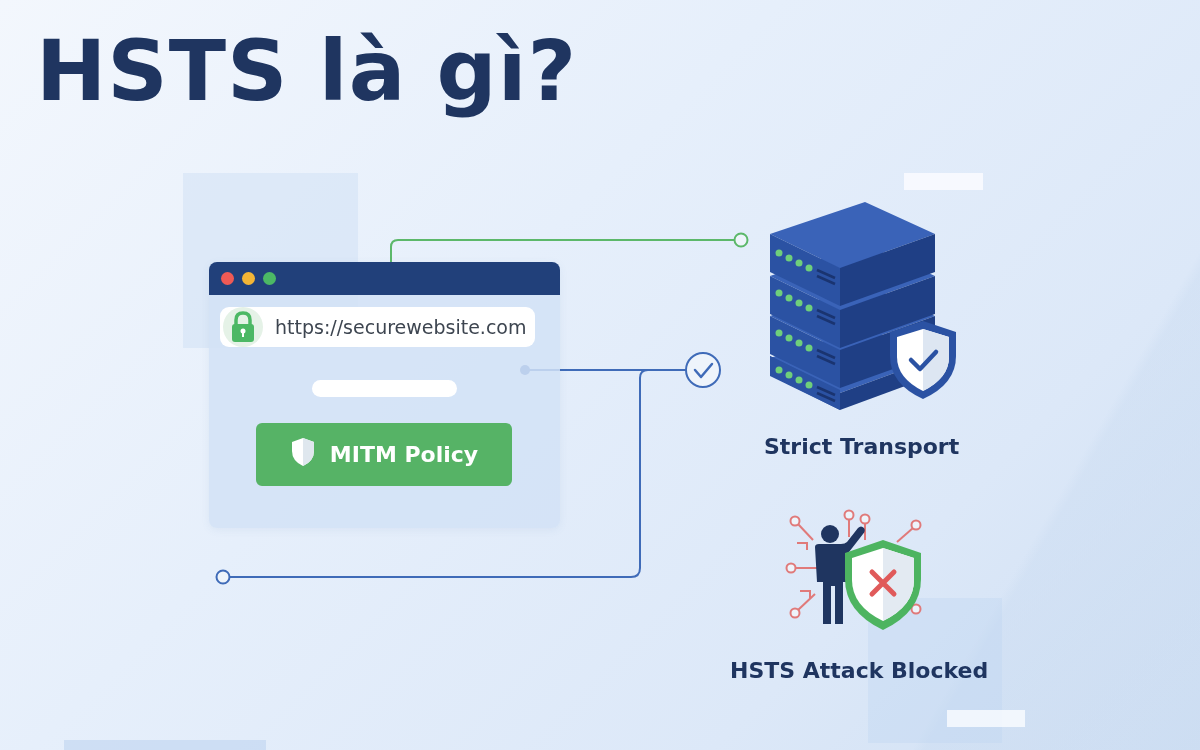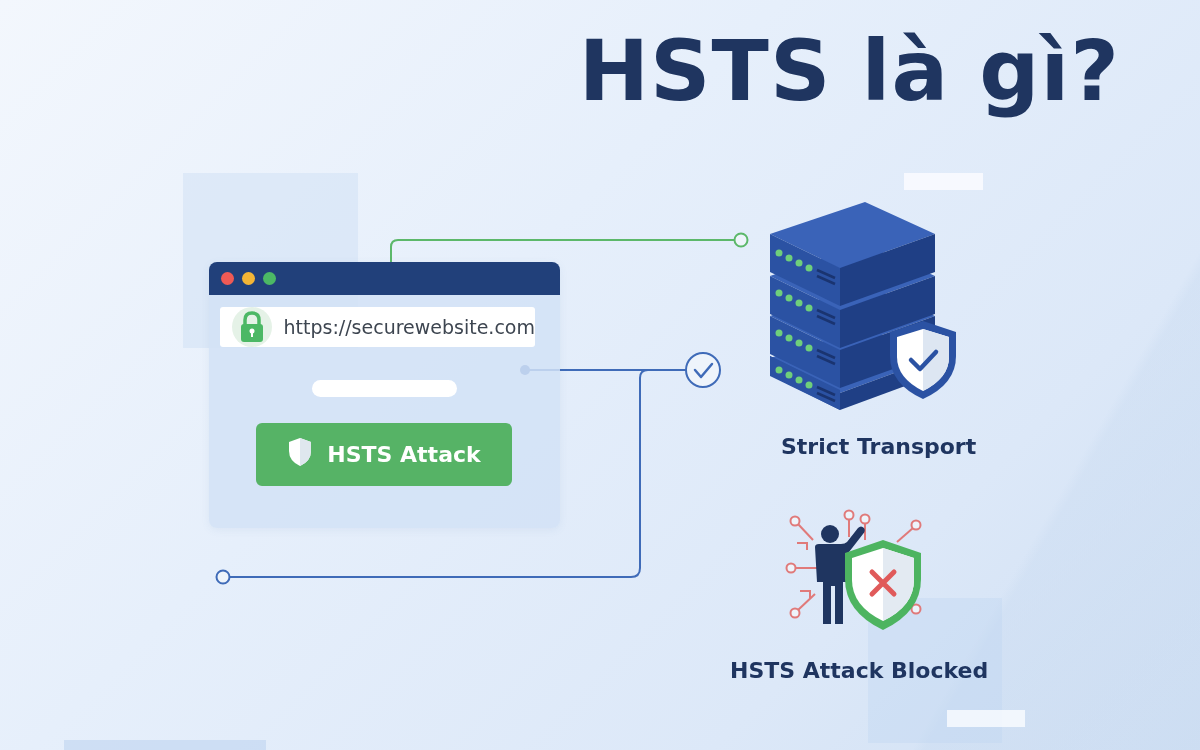--- a/index.html
+++ b/index.html
@@ -15,41 +15,41 @@
     .deco-rect-2 { left: 868px; top: 598px; width: 134px; height: 145px; background: rgba(190,212,240,0.35); }
     .deco-rect-3 { left: 64px; top: 740px; width: 202px; height: 10px; background: rgba(190,212,240,0.6); }
     .deco-pill-1 { left: 904px; top: 173px; width: 79px; height: 17px; background: rgba(250,252,255,0.85); }
     .deco-pill-2 { left: 947px; top: 710px; width: 78px; height: 17px; background: rgba(250,252,255,0.8); }
     .deco-diag {
       left: 700px; top: -100px; width: 700px; height: 1000px;
       background: linear-gradient(120deg, rgba(255,255,255,0) 0%, rgba(255,255,255,0) 55%, rgba(200,218,240,0.35) 56%, rgba(200,218,240,0.35) 100%);
     }
 
     .title {
-      position: absolute; left: 0; top: 22px; width: 1120px; text-align: right;
+      position: absolute; left: 0; top: 22px; width: 1120px; text-align: left;
       font-family: "DejaVu Sans", sans-serif; font-weight: bold;
-      font-size: 84px; color: #1f3560; letter-spacing: 1px;
+      font-size: 84px; color: #1f3560; letter-spacing: 1px; padding-left: 36px;
     }
 
     
     .browser {
       position: absolute; left: 209px; top: 262px; width: 351px; height: 266px;
       background: rgba(210,226,246,0.85); border-radius: 8px; overflow: hidden;
       box-shadow: 0 2px 8px rgba(80,110,160,0.08);
     }
     .browser-bar {
       height: 33px; background: #21407a; position: relative;
     }
     .dot { position: absolute; top: 10px; width: 13px; height: 13px; border-radius: 50%; }
     .dot-red { left: 12px; background: #ef5a55; }
     .dot-yellow { left: 33px; background: #f3b536; }
     .dot-green { left: 54px; background: #4cb865; }
     .url-bar {
       position: absolute; left: 11px; top: 45px; width: 315px; height: 40px;
-      background: #ffffff; border-radius: 3px; display: flex; align-items: center; justify-content: flex-end;
+      background: #ffffff; border-radius: 9px; display: flex; align-items: center;
     }
     .lock-wrap {
       width: 40px; height: 40px; border-radius: 50%; background: #e5f2e7;
       display: flex; align-items: center; justify-content: center; margin-left: 3px;
     }
     .url-text {
       margin-left: 12px; font-size: 19px; color: #3d4550;
       font-family: "DejaVu Sans", sans-serif;
     }
     .placeholder-bar {
@@ -59,21 +59,21 @@
     .hsts-btn {
       position: absolute; left: 47px; top: 161px; width: 256px; height: 63px;
       background: #56b366; border-radius: 6px; display: flex; align-items: center;
       justify-content: center; gap: 14px; color: #ffffff; font-weight: bold; font-size: 22px;
     }
 
     
     .label {
       position: absolute; font-weight: bold; color: #1f3560; font-size: 22px; white-space: nowrap;
     }
-    .label-strict { left: 764px; top: 434px; margin-left: 17px; }
+    .label-strict { left: 764px; top: 434px; }
     .label-mitm { left: 730px; top: 658px; }
   </style>
 </head>
 <body>
 
 <div class="deco deco-diag"></div>
 <div class="deco deco-rect-1"></div>
 <div class="deco deco-rect-2"></div>
 <div class="deco deco-rect-3"></div>
 <div class="deco deco-pill-1"></div>
@@ -114,21 +114,21 @@
     <span class="url-text">https://securewebsite.com</span>
   </div>
   <div class="placeholder-bar"></div>
   <div class="hsts-btn">
     <span>
       <svg width="26" height="32" viewBox="0 0 26 32">
         <path d="M13 2 L24 6 L24 15 Q24 25 13 30 Q2 25 2 15 L2 6 Z" fill="#ffffff"></path>
         <path d="M13 2 L24 6 L24 15 Q24 25 13 30 Z" fill="#dfe7ee"></path>
       </svg>
     </span>
-    <span>HSTS Attack</span>
+    <span>MITM Policy</span>
   </div>
 </div>
 
 <svg class="abs" style="left:765px;top:198px" width="200" height="215" viewBox="0 0 200 215">
 
   <g>
     <polygon points="5,160 100,130 170,160 75,195" fill="#3a63b8"></polygon>
     <polygon points="5,160 75,195 75,212 5,177" fill="#2a4f9e"></polygon>
     <polygon points="75,195 170,160 170,177 75,212" fill="#1f3f85"></polygon>
     <polygon points="5,158 75,193 75,210 5,175" fill="#2b52a3"></polygon>

